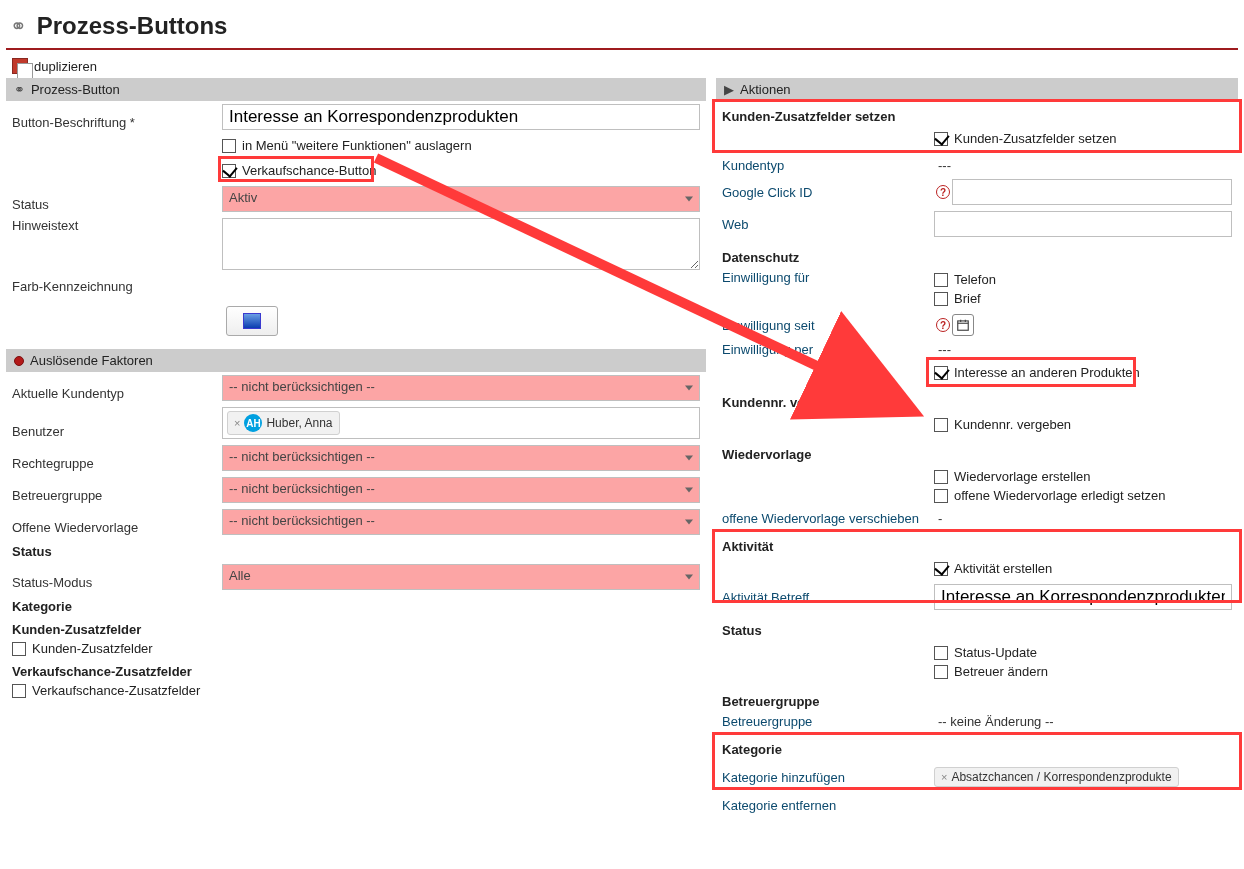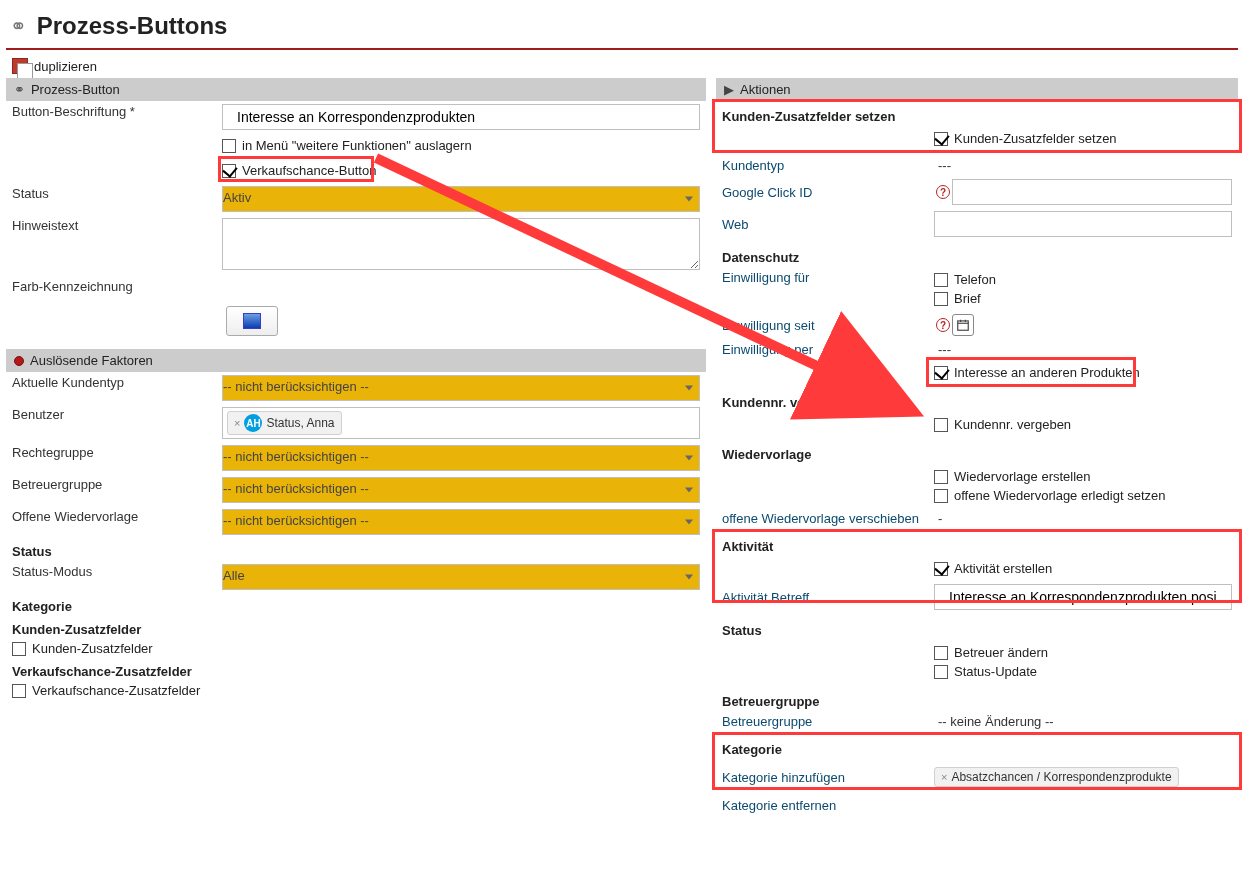--- a/index.html
+++ b/index.html
@@ -11,26 +11,26 @@
 .red-rule{height:2px;background:#9e1b1e;margin:2px 0 4px}
 .toolbar{display:flex;align-items:center;gap:6px;padding:4px 6px;font-size:13px}
 .dup-icon{display:inline-block;width:16px;height:16px;background:#c0392b;position:relative;border:1px solid #8a2820}
 .dup-icon::after{content:"";position:absolute;left:4px;top:4px;width:14px;height:14px;border:1px solid #999;background:#fff}
 .columns{display:flex;gap:0}
 .col-left{width:700px}
 .col-right{flex:1;padding-left:10px}
 .section-bar{background:#ccc;color:#222;font-size:13px;padding:4px 8px;display:flex;align-items:center;position:relative}
 .section-bar .glyph{margin-right:6px;color:#444;font-size:13px}
 .section-bar .record{width:10px;height:10px;border-radius:5px;background:#b31919;border:1px solid #7a0f0f;display:inline-block;margin-right:6px}
-.form-row{display:flex;align-items:flex-start;padding:3px 6px}
+.form-row{display:flex;align-items:flex-end;padding:3px 6px}
 .label-col{width:210px;font-size:13px;color:#333}
 .field-col{flex:1}
-input[type=text],.textish{width:100%;height:26px;border:1px solid #bfbfbf;background:#fff;padding:2px 14px;font-size:14px}
+input[type=text],.textish{width:100%;height:26px;border:1px solid #bfbfbf;background:#fff;padding:2px 6px;font-size:17px}
 textarea.textish{height:52px}
-.select{position:relative;width:100%;height:26px;border:1px solid #bfbfbf;background:#eab308;padding:3px 0;font-size:13px;color:#444}
+.select{position:relative;width:100%;height:26px;border:1px solid #bfbfbf;background:#fca5a5;padding:3px 6px;font-size:13px;color:#444}
 .select .caret{position:absolute;right:6px;top:50%;transform:translateY(-50%);border-left:4px solid transparent;border-right:4px solid transparent;border-top:5px solid #666}
 .tag-box{width:100%;min-height:30px;border:1px solid #bfbfbf;background:#fff;padding:3px 4px;display:flex;gap:4px;align-items:center}
 .tag{display:inline-flex;align-items:center;gap:4px;border:1px solid #d0d0d0;background:#f1f1f1;border-radius:3px;padding:2px 6px;font-size:12px;color:#333}
 .tag .x{color:#888;font-size:11px}
 .tag .av{width:18px;height:18px;border-radius:9px;background:#00a0e0;color:#fff;font-size:10px;display:flex;align-items:center;justify-content:center;font-weight:bold}
 .check-line{display:flex;align-items:center;gap:6px;padding:2px 0}
 .chk{width:14px;height:14px;border:1px solid #555;position:relative;background:#fff;flex:none}
 .chk.checked::after{content:"";position:absolute;left:2px;top:-1px;width:8px;height:10px;border-right:2px solid #000;border-bottom:2px solid #000;transform:rotate(40deg)}
 .sub-head{font-weight:bold;padding:6px 6px 2px;font-size:13px}
 .small-btn{display:inline-flex;align-items:center;justify-content:center;width:52px;height:30px;border:1px solid #aaa;border-radius:3px;background:linear-gradient(#fff,#eee);margin:6px 0 0 4px}
@@ -130,21 +130,21 @@
           </div>
       </div>
 
       <div class="form-row">
         <div class="label-col">Benutzer</div>
         <div class="field-col">
           <div class="tag-box">
             <span class="tag">
               <span class="x">×</span>
               <span class="av">AH</span>
-              <span>Status, Anna</span>
+              <span>Huber, Anna</span>
             </span>
           </div>
         </div>
       </div>
 
       <div class="form-row">
         <div class="label-col">Rechtegruppe</div>
         <div class="field-col">
             <div class="select"><span>-- nicht berücksichtigen --</span><span class="caret"></span></div>
           </div>
@@ -317,25 +317,25 @@
         <div class="anno" style="left:-4px;top:-2px;right:-4px;height:74px"></div>
       </div>
 
       <div class="right-block">
         <div class="sub-head" style="padding-left:0">Status</div>
         <div class="right-row">
             <div class="right-label"></div>
             <div class="right-field">
           <div class="check-line">
                 <span class="chk"></span>
+                <span>Status-Update</span>
+              </div>
+          <div class="check-line">
+                <span class="chk"></span>
                 <span>Betreuer ändern</span>
-              </div>
-          <div class="check-line">
-                <span class="chk"></span>
-                <span>Status-Update</span>
               </div>
         </div>
           </div>
       </div>
 
       <div class="right-block">
         <div class="sub-head" style="padding-left:0">Betreuergruppe</div>
         <div class="right-row">
             <div class="right-label">Betreuergruppe</div>
             <div class="right-field plain-text">-- keine Änderung --</div>

